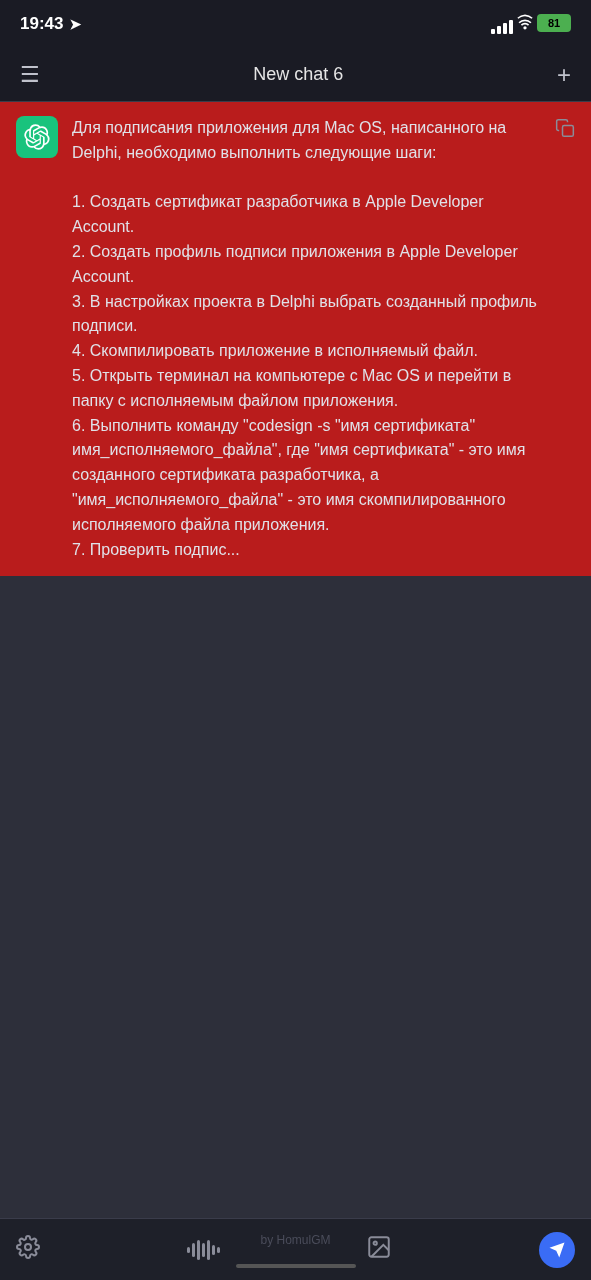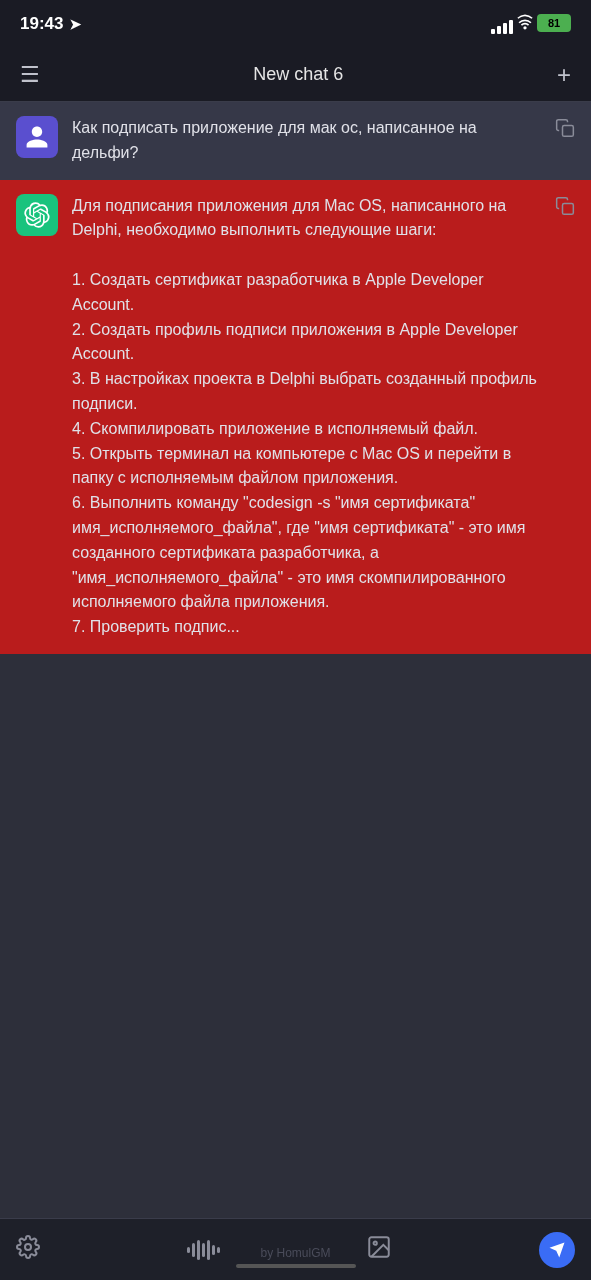--- a/index.html
+++ b/index.html
@@ -258,38 +258,20 @@
 </div>
 
 <div class="nav-bar">
   <span class="nav-menu-icon">☰</span>
   <span class="nav-title">New chat 6</span>
   <span class="nav-plus-icon">+</span>
 </div>
 
 <div class="messages-scroll">
 
-  <div class="message-row user-message">
-    <div class="avatar user-avatar">
-      <svg viewBox="0 0 24 24" fill="white">
-        <path d="M12 12c2.7 0 4.8-2.1 4.8-4.8S14.7 2.4 12 2.4 7.2 4.5 7.2 7.2 9.3 12 12 12zm0 2.4c-3.2 0-9.6 1.6-9.6 4.8v2.4h19.2v-2.4c0-3.2-6.4-4.8-9.6-4.8z"></path>
-      </svg>
-    </div>
-    <div class="message-content">
-      Как подписать приложение для мак ос, написанное на дельфи?
-    </div>
-    <div class="message-actions">
-      <span class="copy-icon">
-        <svg width="20" height="20" viewBox="0 0 24 24" fill="none" stroke="#8a8c99" stroke-width="1.8">
-          <rect x="9" y="9" width="13" height="13" rx="2" ry="2"></rect>
-          <path d="M5 15H4a2 2 0 0 1-2-2V4a2 2 0 0 1 2-2h9a2 2 0 0 1 2 2v1"></path>
-        </svg>
-      </span>
-    </div>
-  </div>
 
   <div class="message-row ai-message">
     <div class="avatar ai-avatar">
       <svg viewBox="0 0 41 41" fill="white" width="26" height="26">
         <path d="M37.532 16.87a9.963 9.963 0 0 0-.856-8.184 10.078 10.078 0 0 0-10.855-4.835 9.964 9.964 0 0 0-7.505-3.348 10.079 10.079 0 0 0-9.612 6.977 9.967 9.967 0 0 0-6.664 4.834 10.08 10.08 0 0 0 1.24 11.817 9.965 9.965 0 0 0 .856 8.185 10.079 10.079 0 0 0 10.855 4.835 9.965 9.965 0 0 0 7.504 3.347 10.079 10.079 0 0 0 9.617-6.981 9.967 9.967 0 0 0 6.663-4.834 10.079 10.079 0 0 0-1.243-11.813zM22.498 37.886a7.474 7.474 0 0 1-4.799-1.735c.061-.033.168-.091.237-.134l7.964-4.6a1.294 1.294 0 0 0 .655-1.134V19.054l3.366 1.944a.12.12 0 0 1 .066.092v9.299a7.505 7.505 0 0 1-7.49 7.496zM6.392 31.006a7.471 7.471 0 0 1-.894-5.023c.06.036.162.099.237.141l7.964 4.6a1.297 1.297 0 0 0 1.308 0l9.724-5.614v3.888a.12.12 0 0 1-.048.103l-8.051 4.649a7.504 7.504 0 0 1-10.24-2.744zM4.297 13.62A7.469 7.469 0 0 1 8.2 10.333c0 .068-.004.19-.004.274v9.201a1.294 1.294 0 0 0 .654 1.132l9.723 5.614-3.366 1.944a.12.12 0 0 1-.114.012L7.044 23.86a7.504 7.504 0 0 1-2.747-10.24zm27.658 6.437l-9.724-5.615 3.367-1.943a.121.121 0 0 1 .114-.012l8.048 4.648a7.498 7.498 0 0 1-1.158 13.528v-9.476a1.293 1.293 0 0 0-.647-1.13zm3.35-5.043c-.059-.037-.162-.099-.236-.141l-7.965-4.6a1.298 1.298 0 0 0-1.308 0l-9.723 5.614v-3.888a.12.12 0 0 1 .048-.103l8.05-4.645a7.497 7.497 0 0 1 11.135 7.763zm-21.063 6.929l-3.367-1.944a.12.12 0 0 1-.065-.092v-9.299a7.497 7.497 0 0 1 12.293-5.756 6.94 6.94 0 0 0-.236.134l-7.965 4.6a1.294 1.294 0 0 0-.654 1.132l-.006 11.225zm1.829-3.943l4.33-2.501 4.332 2.497v4.998l-4.331 2.5-4.331-2.5V18z"></path>
       </svg>
     </div>
     <div class="message-content">
       Для подписания приложения для Mac OS, написанного на Delphi, необходимо выполнить следующие шаги:<br><br>
       1. Создать сертификат разработчика в Apple Developer Account.<br>
@@ -339,15 +321,15 @@
   </span>
 
   <div class="input-send-btn">
     <svg viewBox="0 0 24 24" fill="white">
       <path d="M22 2L11 13M22 2L15 22l-4-9-9-4 20-7z"></path>
     </svg>
   </div>
 </div>
 
 <div style="position:fixed; bottom:0; left:0; width:591px; text-align:center; padding-bottom:8px; background:transparent; pointer-events:none;">
-  <div style="font-size:12px; color:#4a4c5a; margin-bottom:4px;">by HomulGM</div>
+  <div style="font-size:12px; color:#4a4c5a; margin-bottom:17px;">by HomulGM</div>
   <div class="home-indicator"></div>
 </div>
 
 </body></html>

